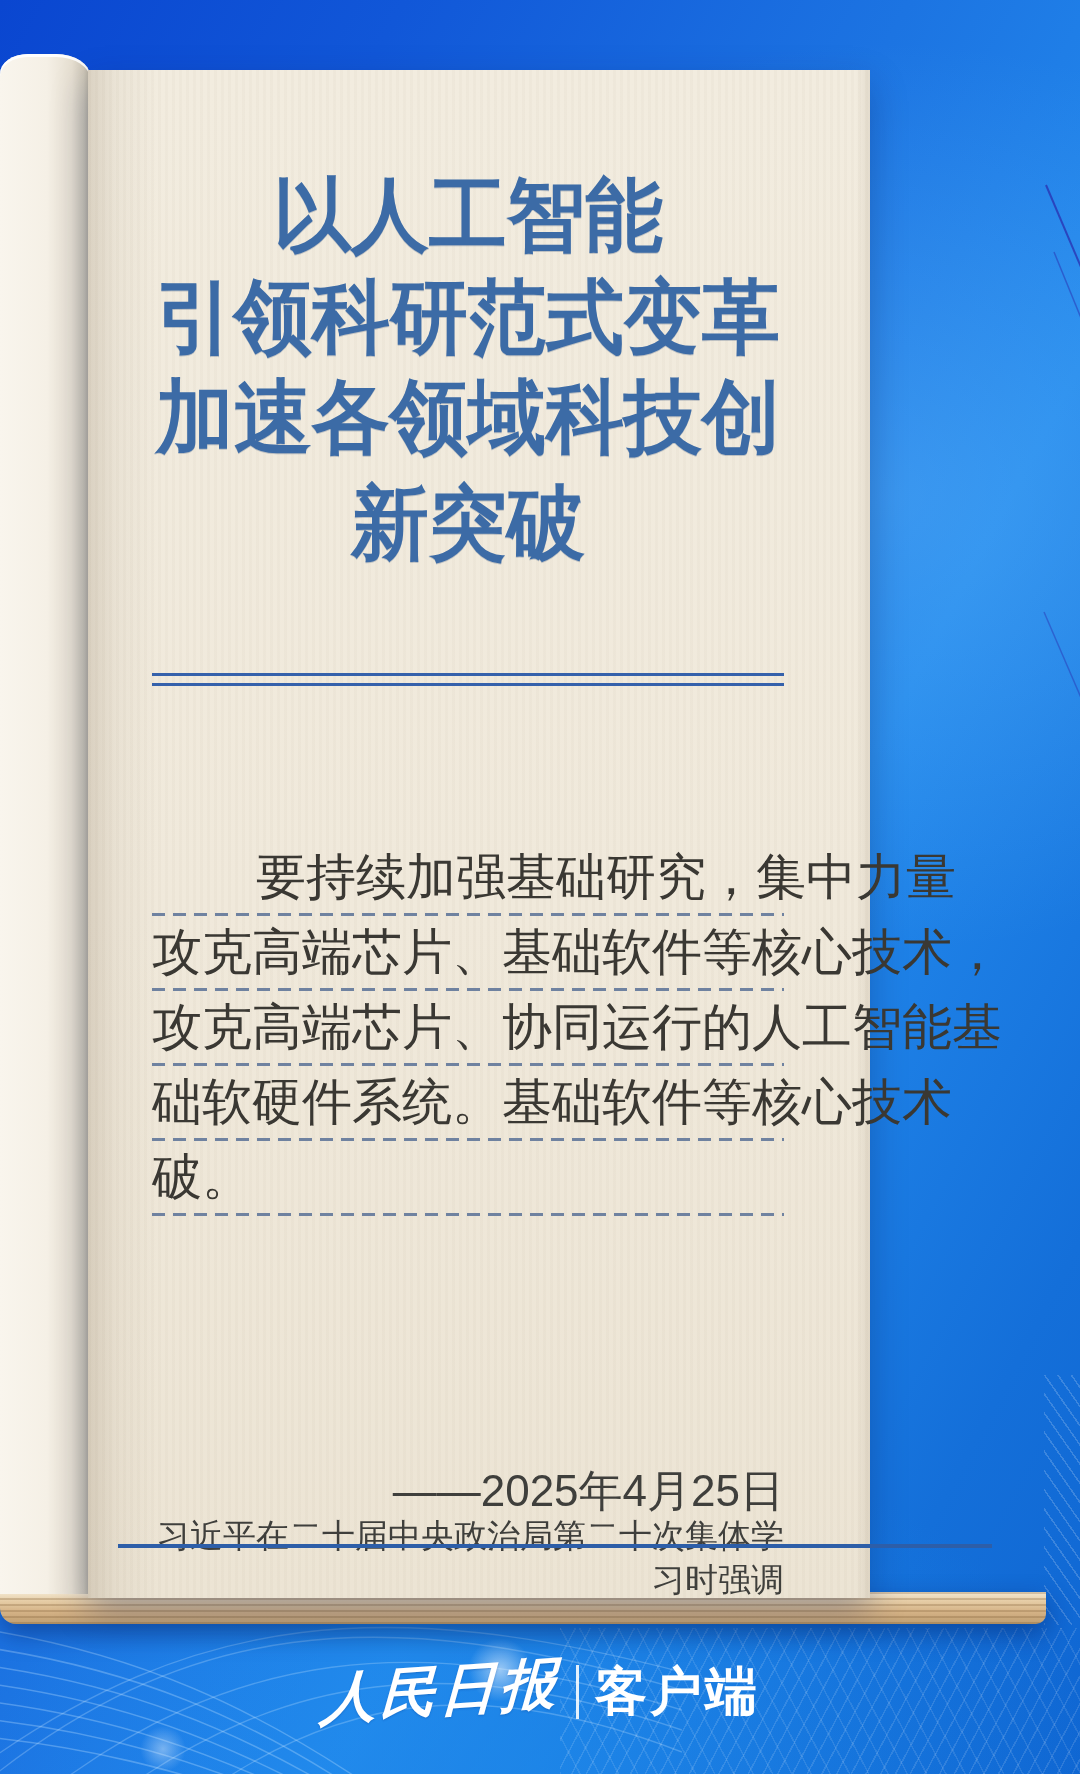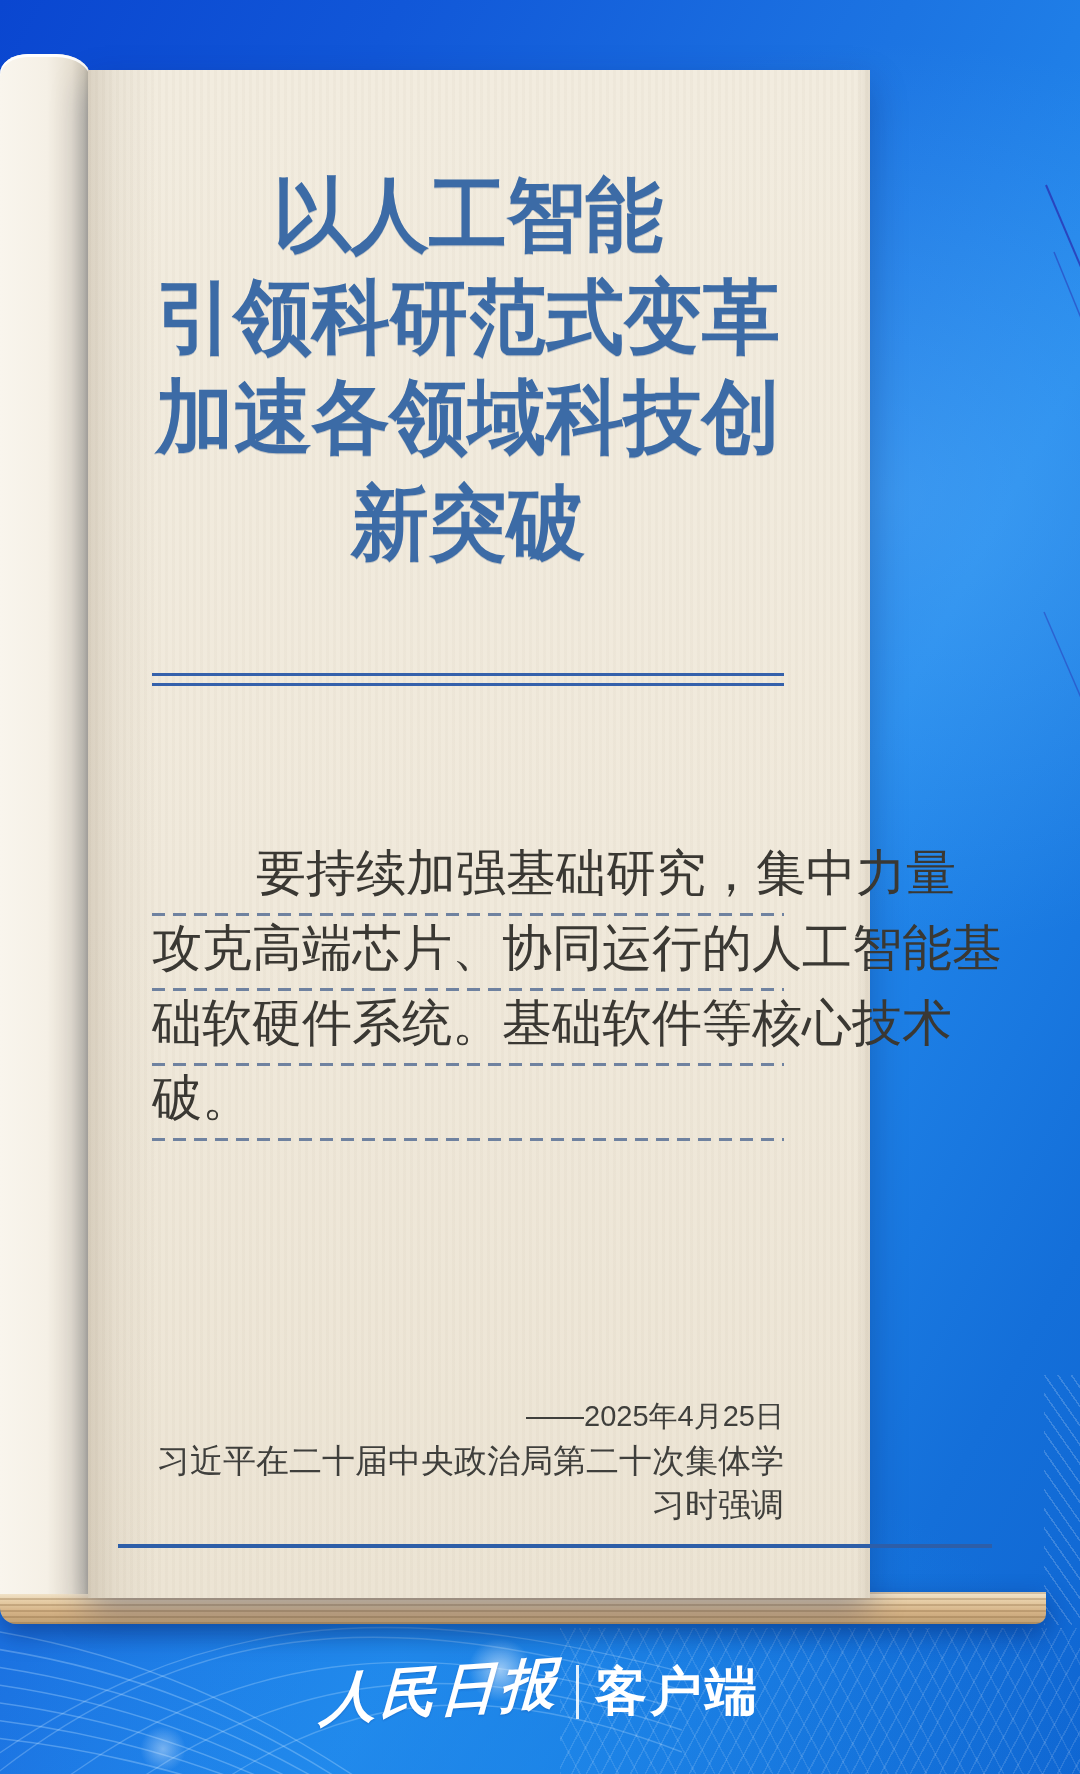--- a/index.html
+++ b/index.html
@@ -74,31 +74,31 @@
   }
   .double-rule{
     margin-top:100px;height:7px;
     border-top:3px solid #3561ab;border-bottom:3px solid #3561ab;
   }
 
   
   .quote{margin-top:155px;}
   .qline{
     height:75px;line-height:72px;
-    font-family:Liberation Mono, monospace;
+    font-family:Liberation Serif, serif;
     font-size:50px;color:#3a3833;white-space:nowrap;
     background-image:repeating-linear-gradient(90deg,#6f82a0 0 13px,rgba(0,0,0,0) 13px 21px);
     background-size:100% 3px;background-position:0 100%;background-repeat:no-repeat;
   }
   .qline.indent{padding-left:104px;}
 
   
   .attribution{margin-top:252px;text-align:right;}
   .attr-date{
-    font-size:29px;line-height:46px;color:#3f3f3c;font-weight:500;
+    font-size:44px;line-height:46px;color:#3f3f3c;font-weight:500;
     padding-right:0px;
   }
   .attr-source{
     font-size:33px;line-height:44px;color:#3f3f3c;font-weight:400;
   }
   .attr-underline{
     position:absolute;left:30px;top:1474px;width:874px;height:4px;
     background:#2d5ea8;
   }
 
@@ -163,20 +163,21 @@
       <h1 class="title">
         <span class="tline">以人工智能</span>
         <span class="tline">引领科研范式变革</span>
         <span class="tline">加速各领域科技创新突破</span>
       </h1>
 
       <div class="double-rule"></div>
 
       <div class="quote">
         <div class="qline indent">要持续加强基础研究，集中力量</div>
+        <div class="qline">攻克高端芯片、基础软件等核心技术，</div>
         <div class="qline">攻克高端芯片、协同运行的人工智能基</div>
         <div class="qline">础软硬件系统。基础软件等核心技术</div>
         <div class="qline">破。</div>
       </div>
 
       <div class="attribution">
         <div class="attr-date">——2025年4月25日</div>
         <div class="attr-source">习近平在二十届中央政治局第二十次集体学习时强调</div>
       </div>
 

